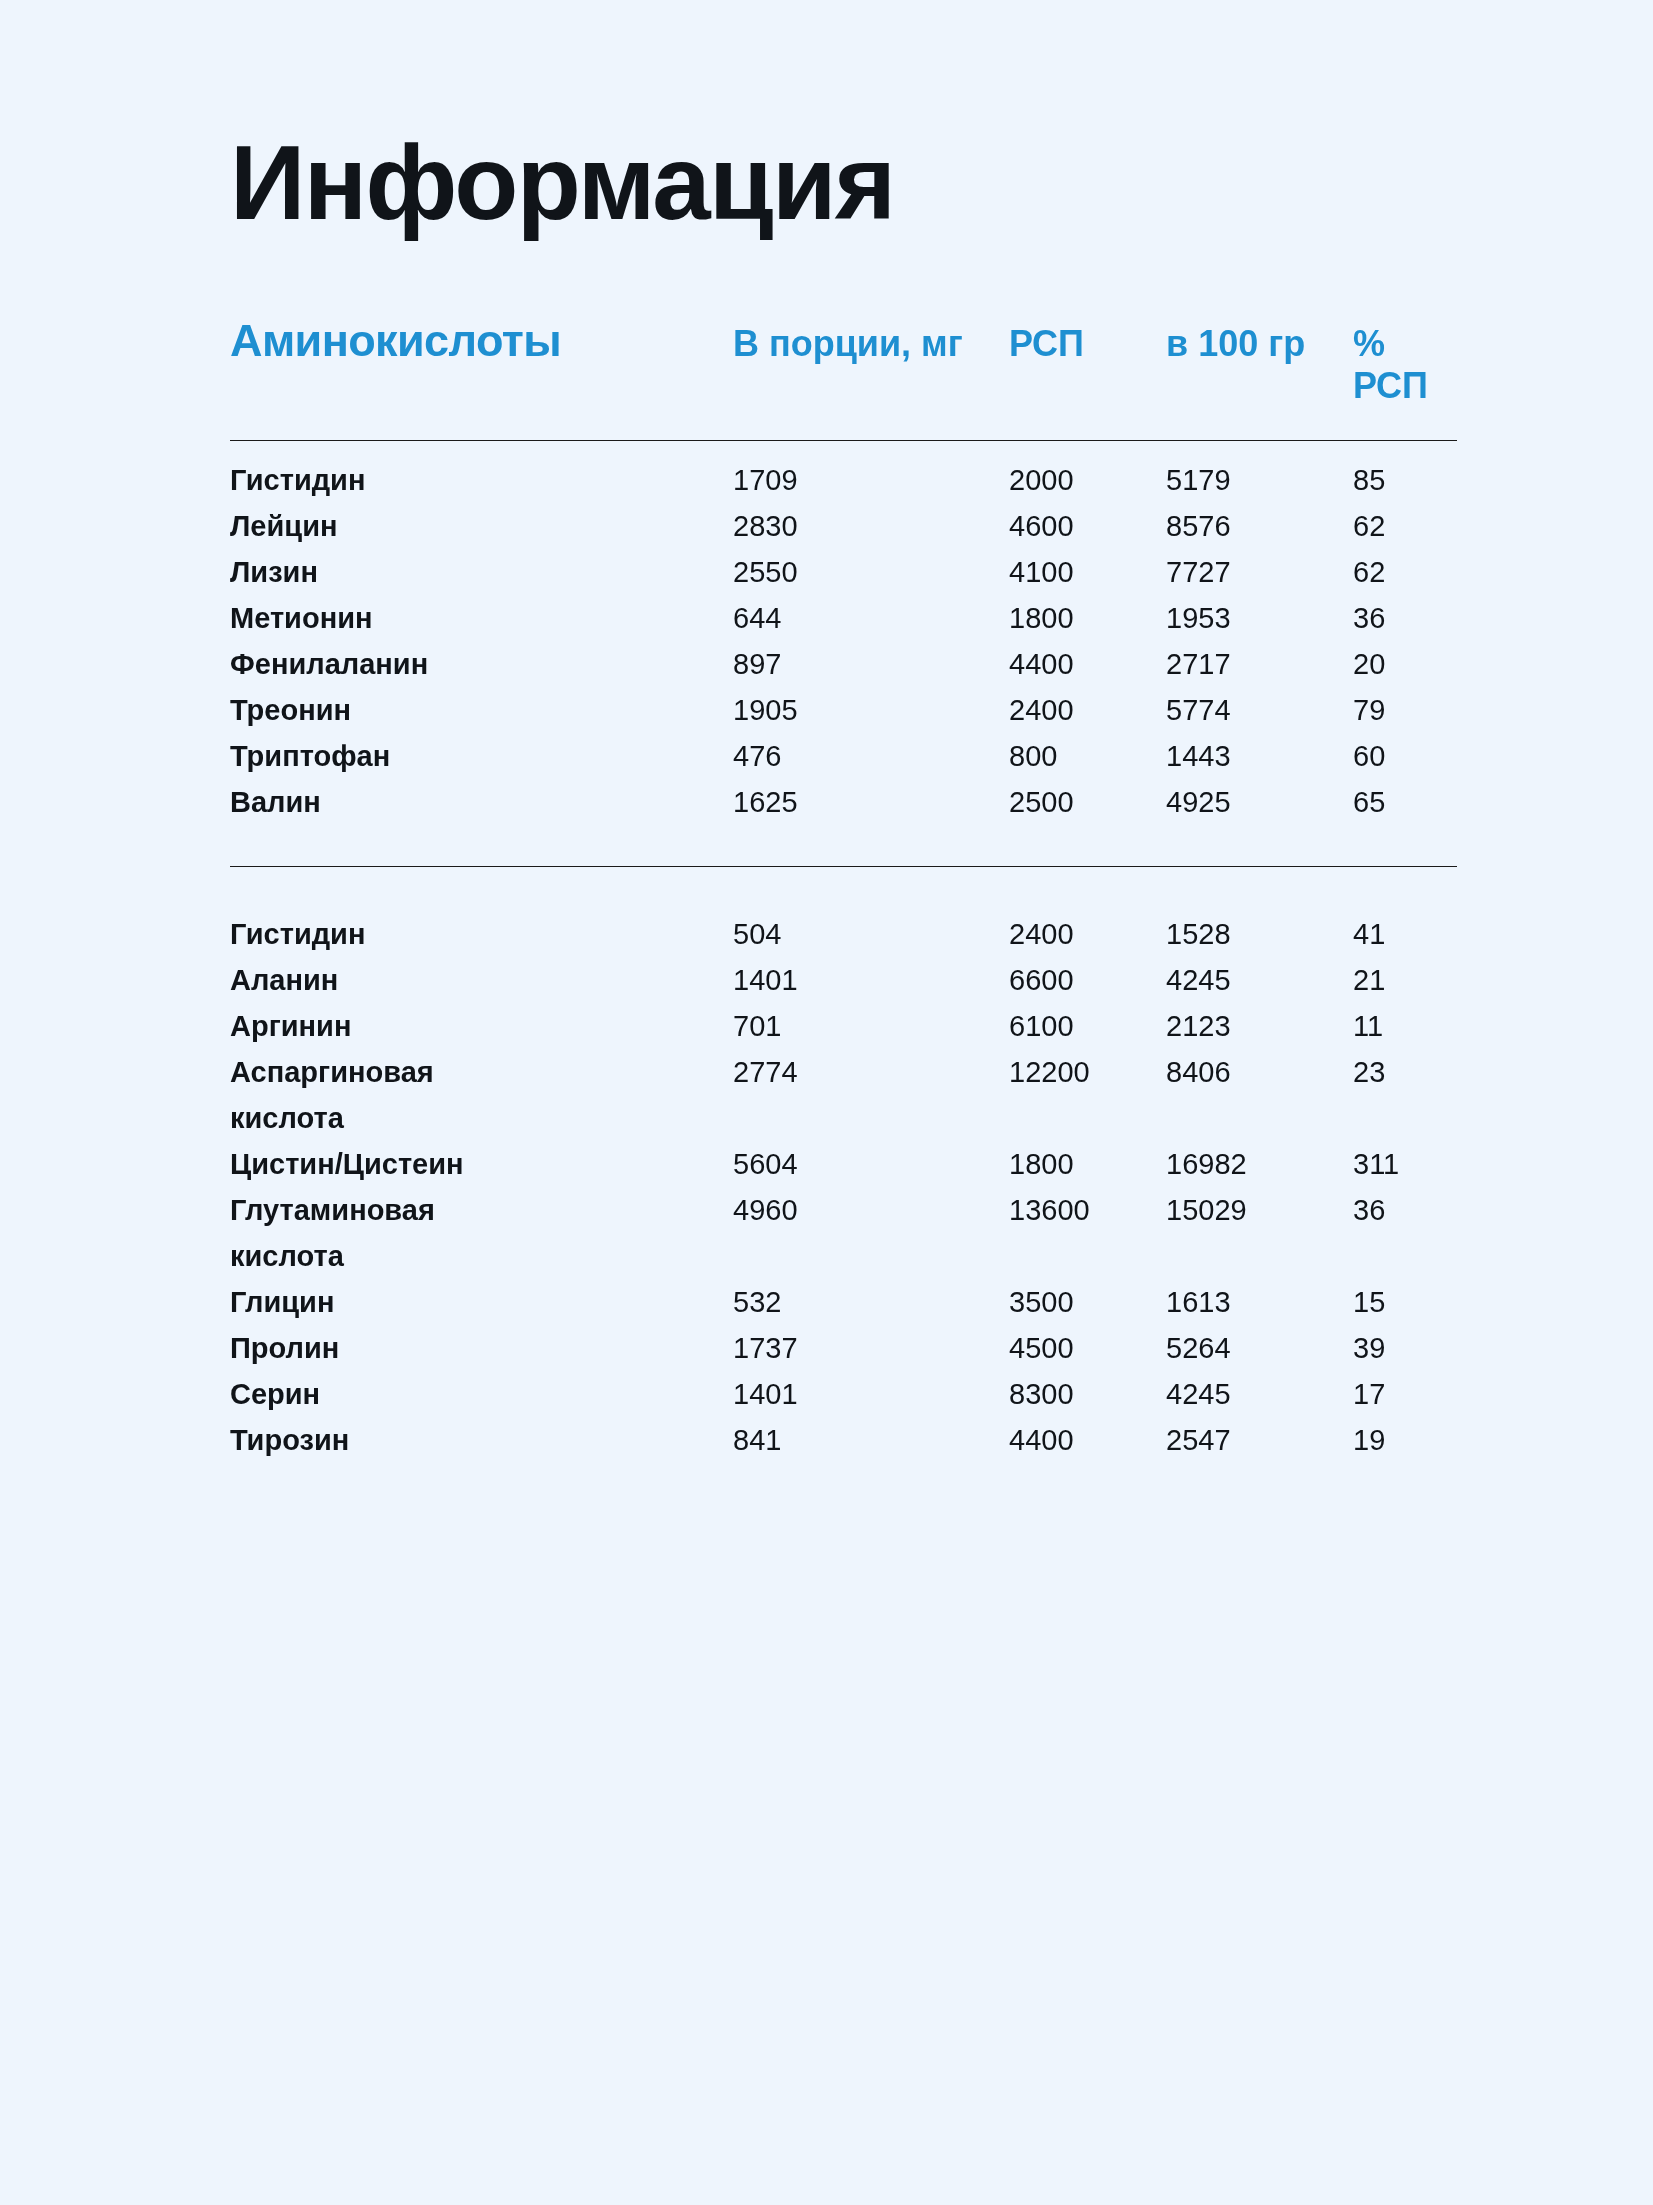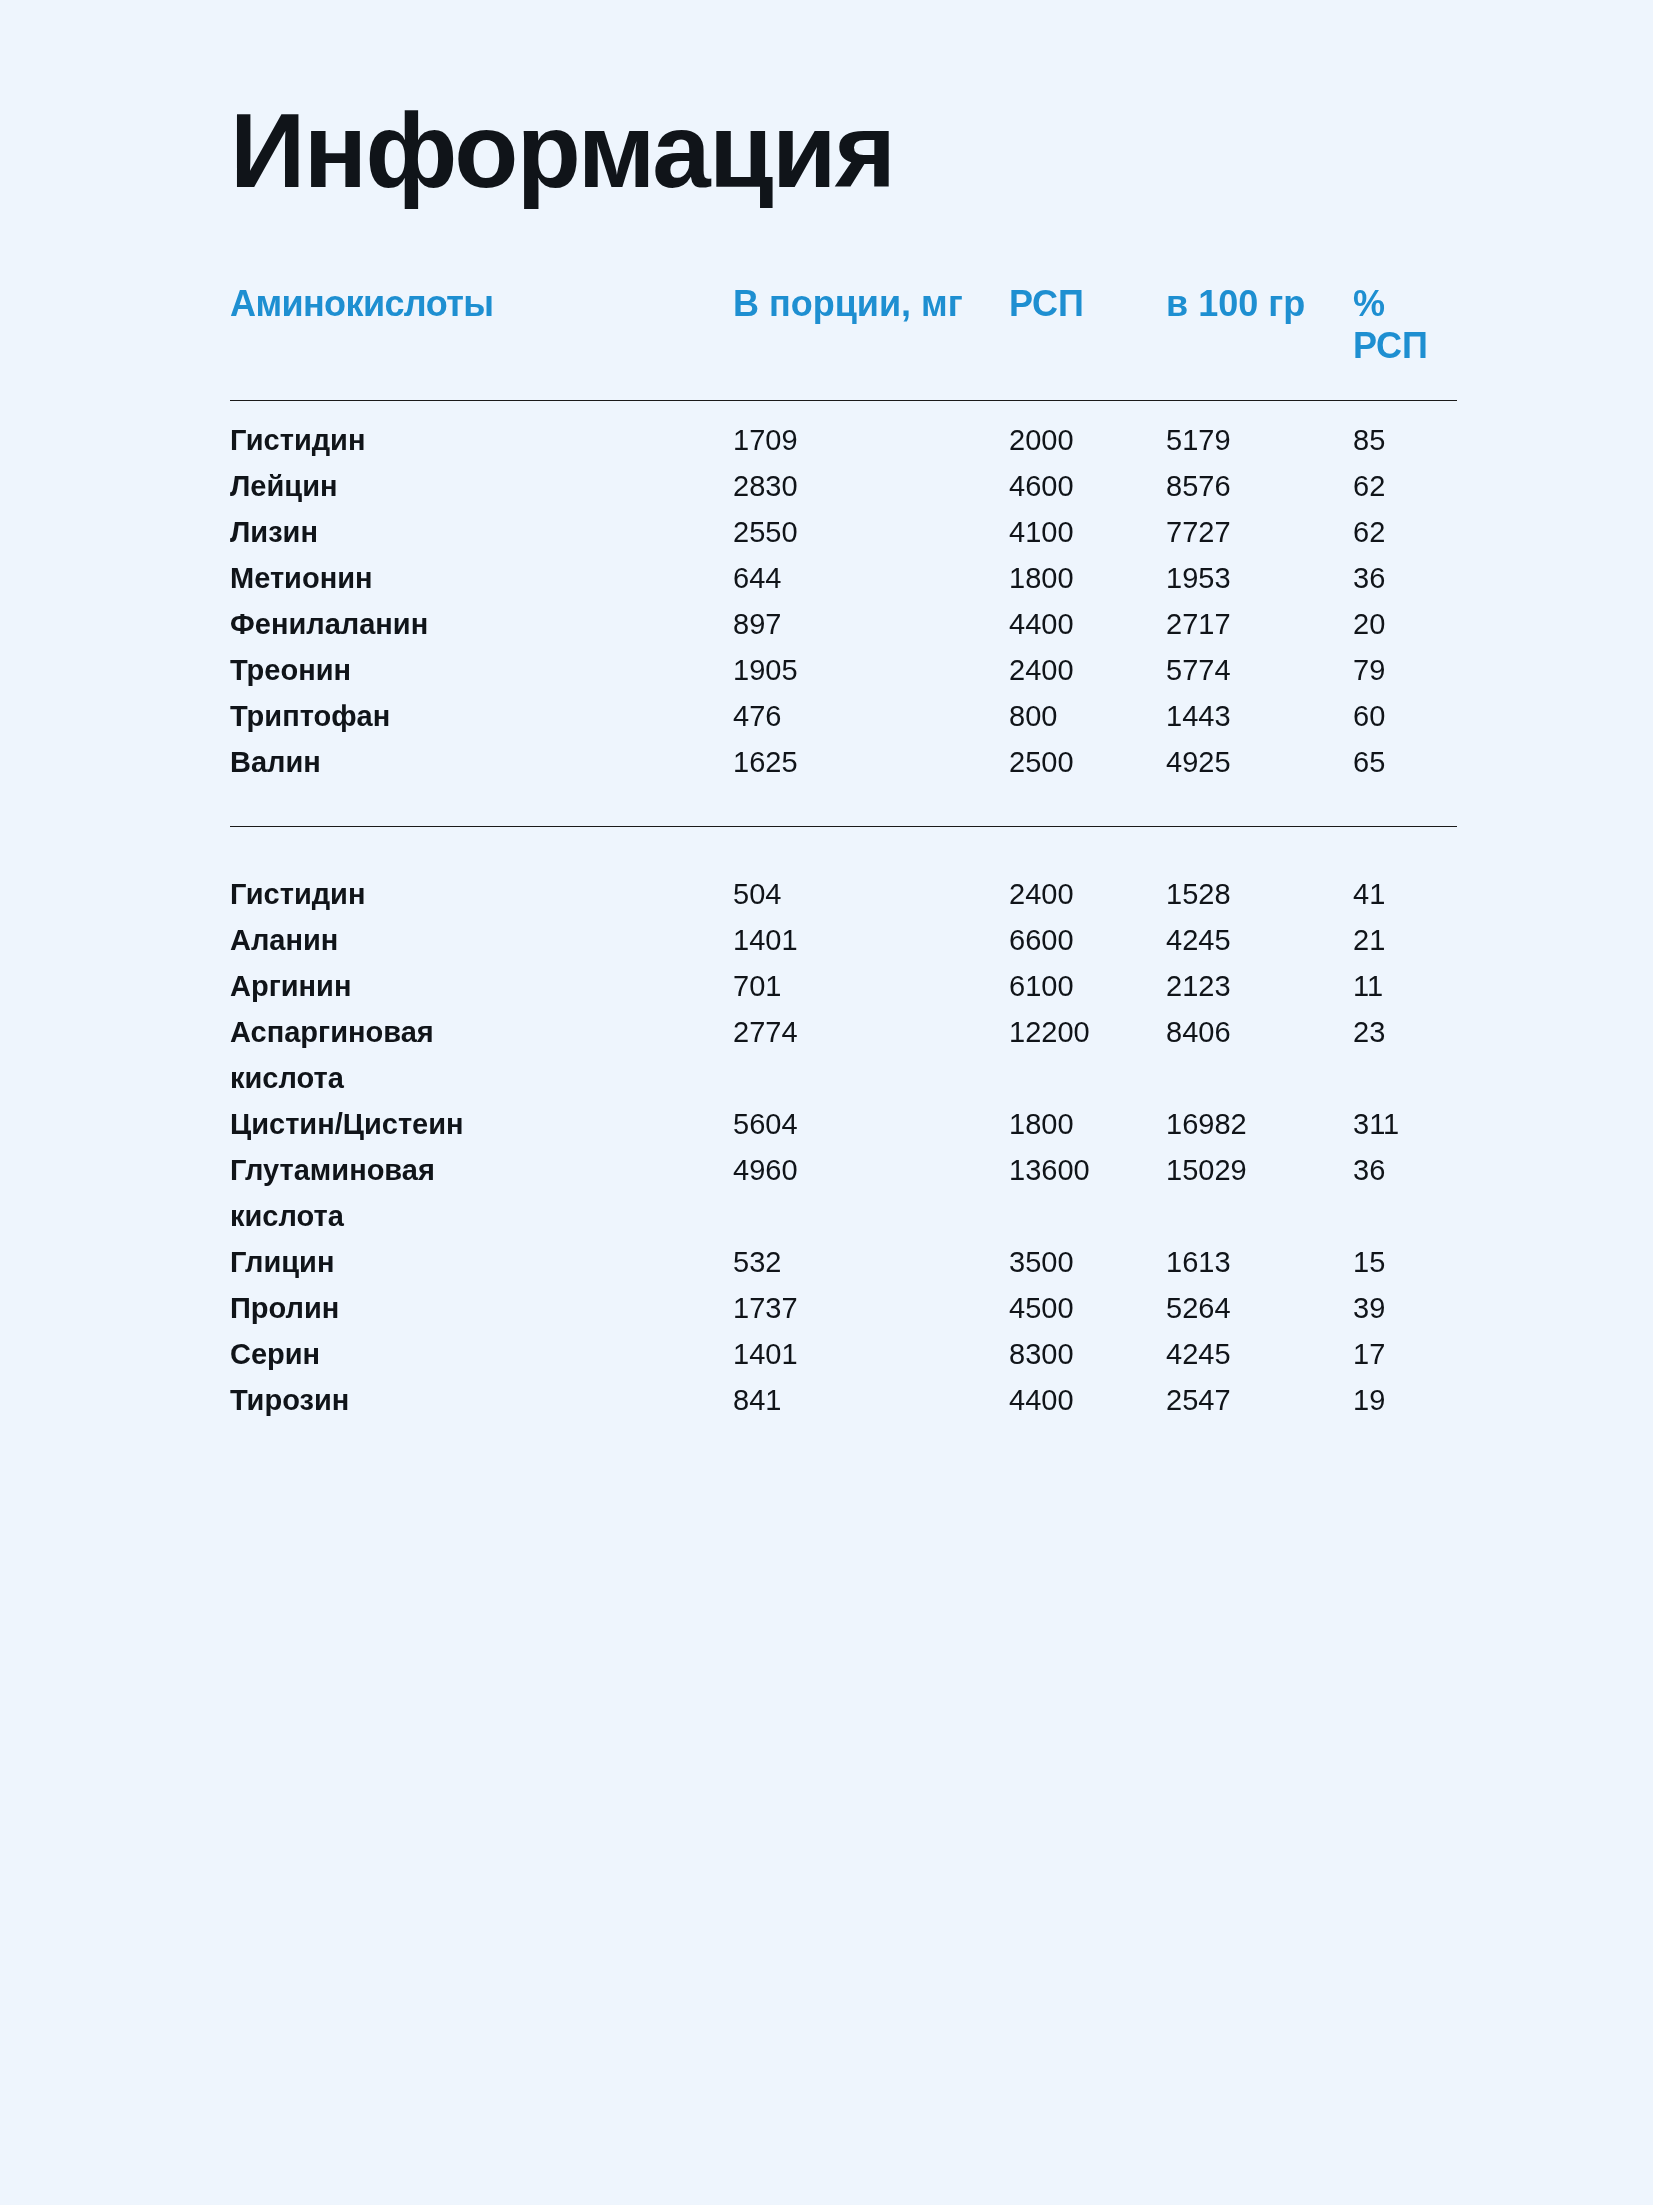--- a/index.html
+++ b/index.html
@@ -14,38 +14,39 @@
     width: 1654px;
     height: 2205px;
     background: var(--background);
     font-family: "Liberation Sans", "DejaVu Sans", sans-serif;
     color: var(--text);
     overflow: hidden;
   }
   .page {
     padding: 96px 0 0 230px;
     width: 1457px;
+    margin-top: 32px;
   }
   .content { width: 1227px; }
   .page-title {
     margin: 0;
     font-size: 105px;
     line-height: 1.05;
     font-weight: 800;
     letter-spacing: -1.7px;
     color: var(--text);
   }
   .table-header {
     display: grid;
     grid-template-columns: 503px 276px 157px 187px 1fr;
     align-items: baseline;
     margin-top: 77px;
   }
   .section-title {
-    font-size: 36px;
+    font-size: 45px;
     font-weight: 700;
     color: var(--accent);
     letter-spacing: -0.6px;
   }
   .col-head {
     font-size: 36px;
     font-weight: 700;
     color: var(--accent);
   }
   .divider {

